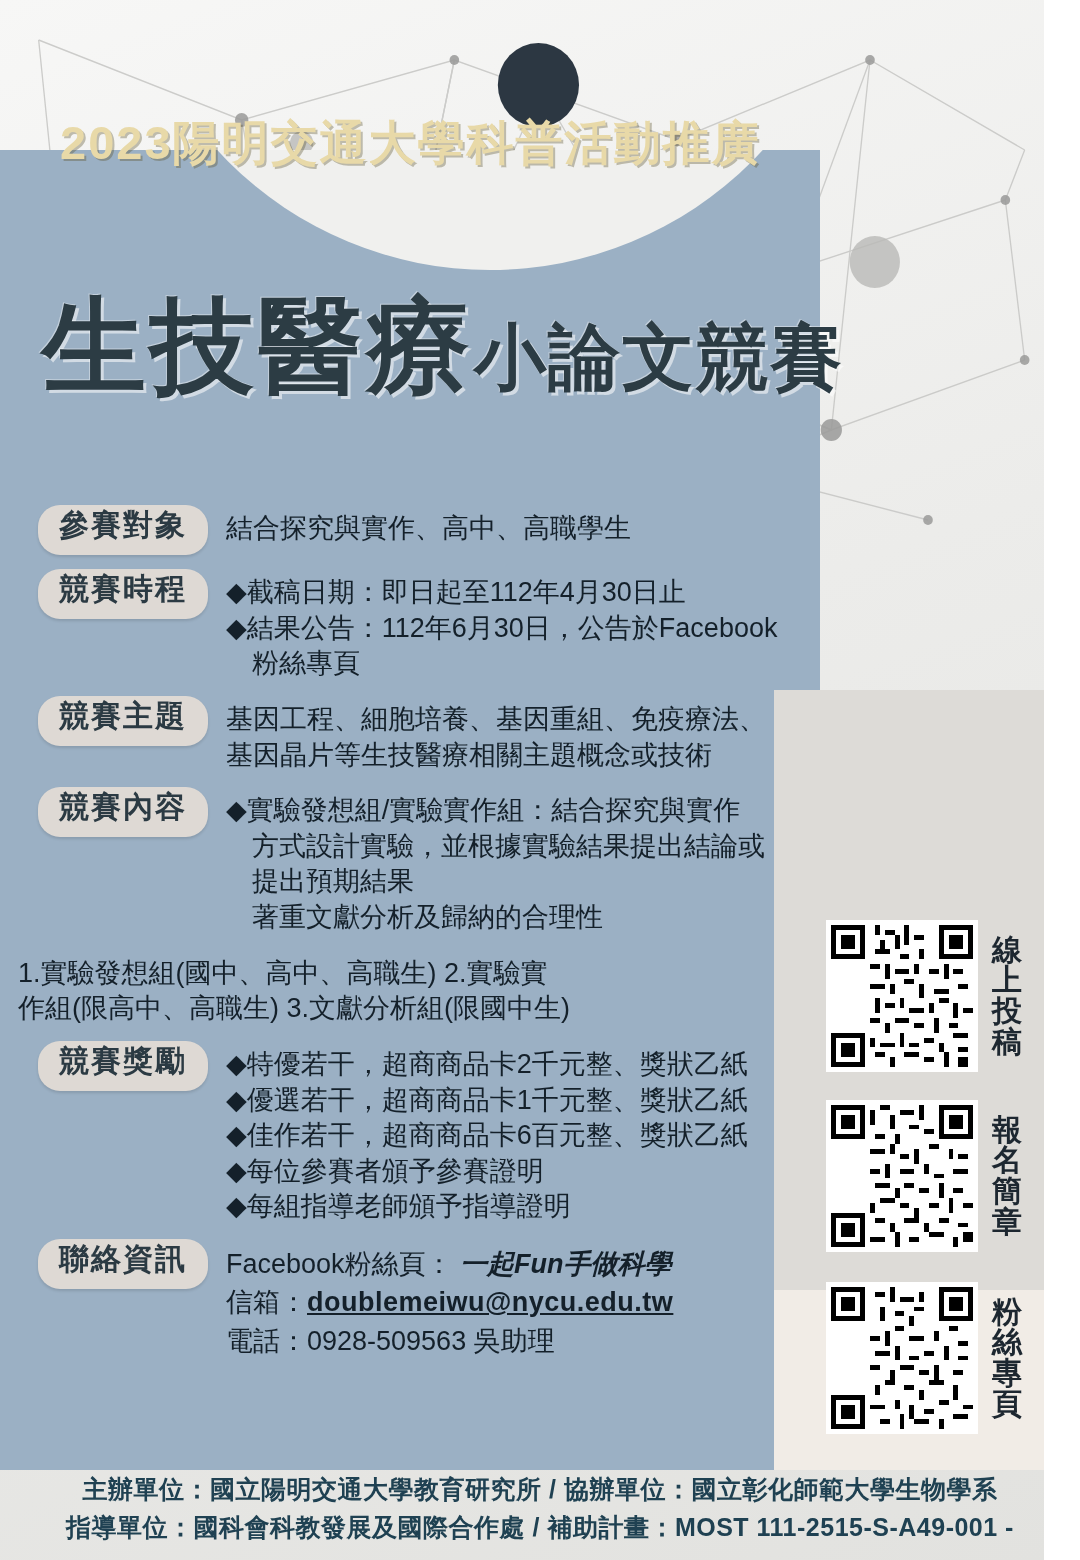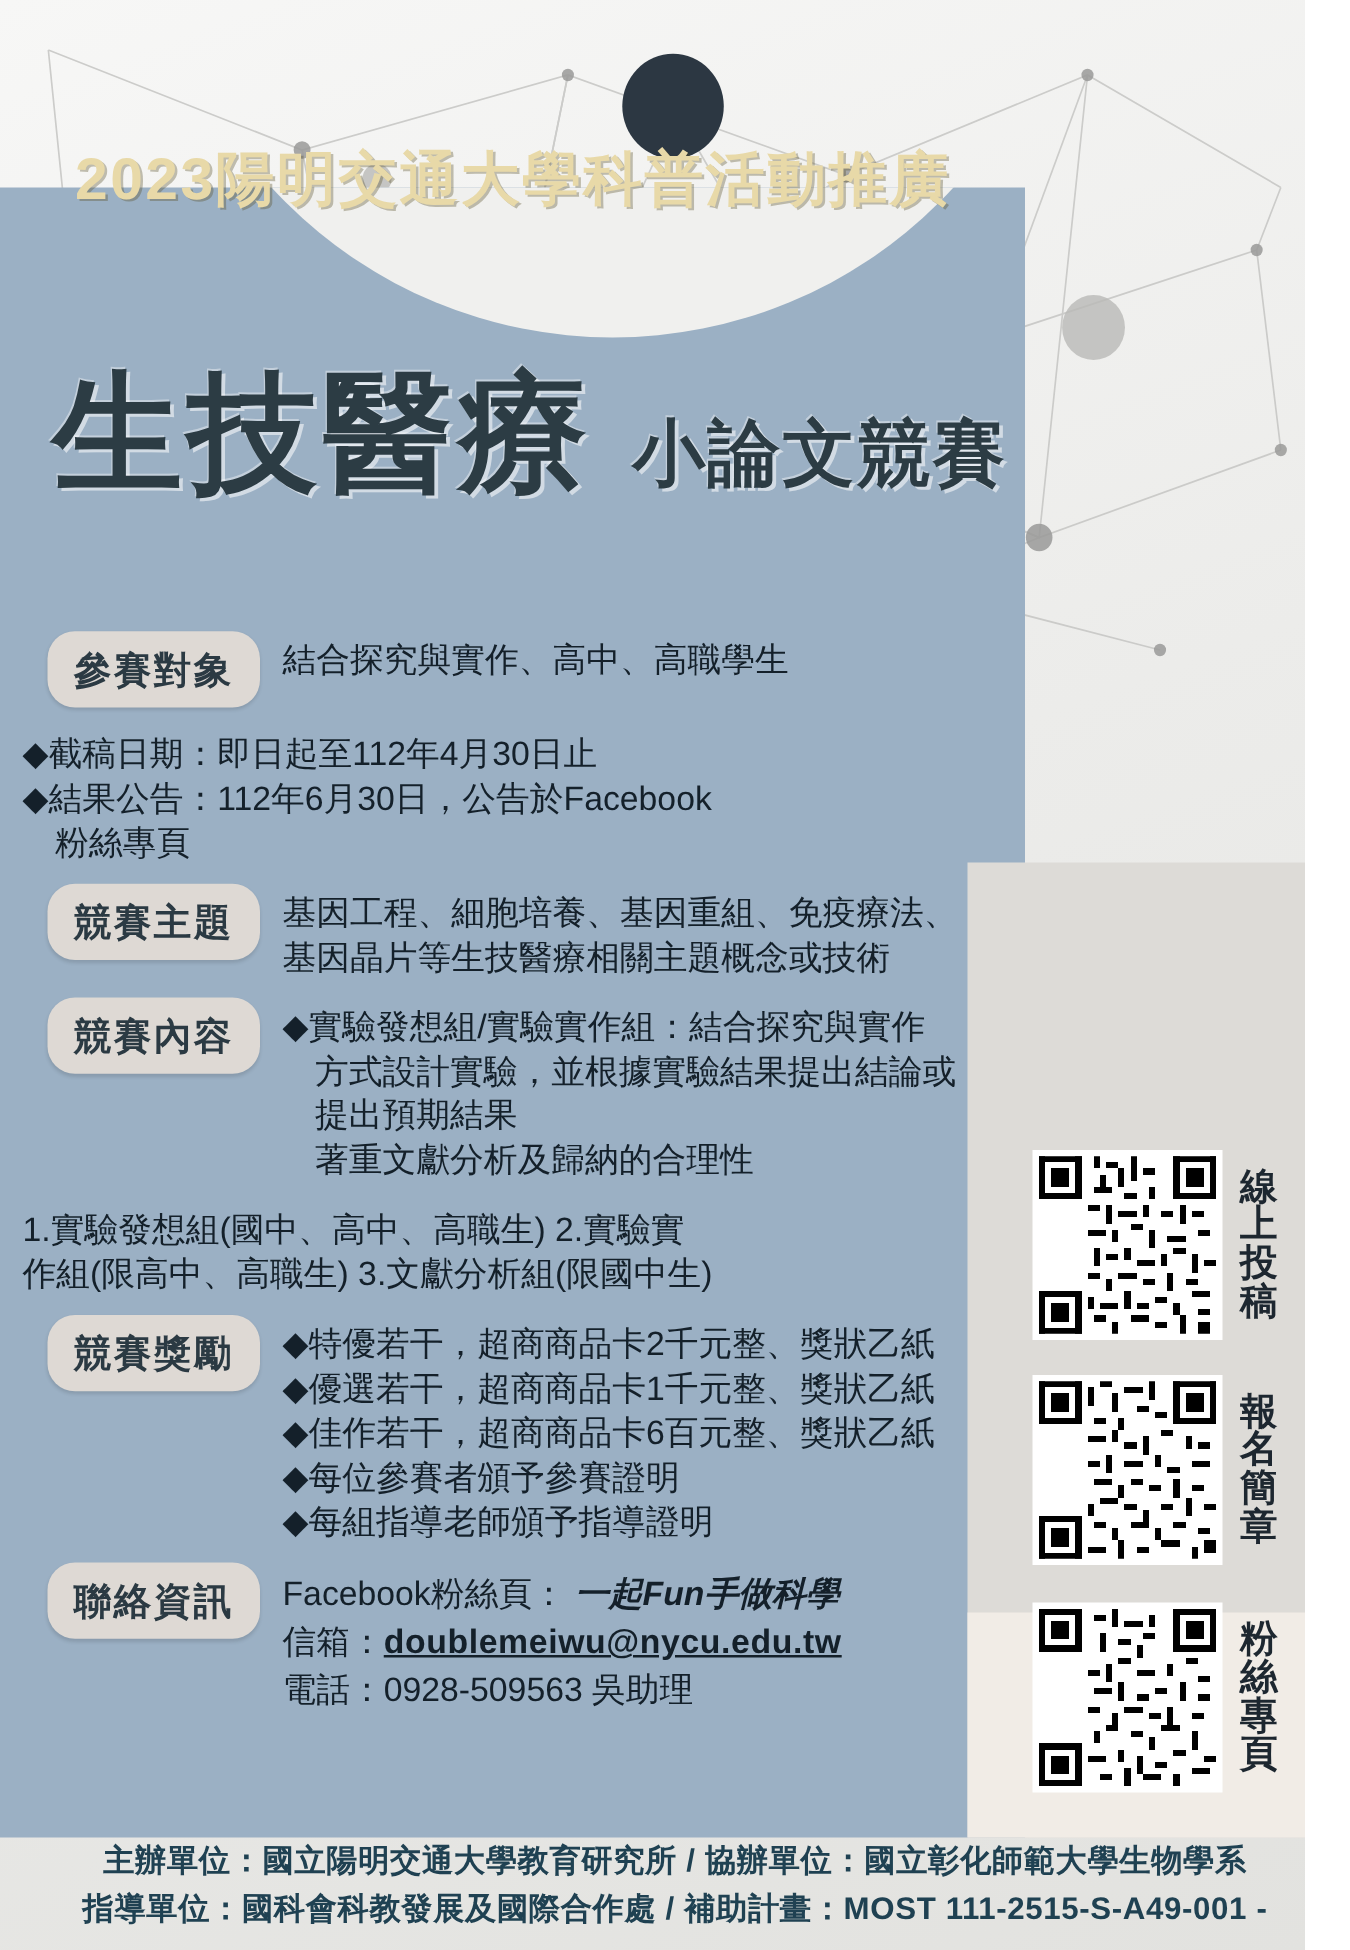--- a/index.html
+++ b/index.html
@@ -73,37 +73,37 @@
   .title {
     position: absolute;
     left: 42px; top: 278px;
     width: 1020px;
     white-space: nowrap;
     font-weight: bold;
     color: #2c3c44;
     text-shadow: 3px 3px 0 rgba(255,255,255,.55), -1px -1px 0 rgba(255,255,255,.4);
   }
   .title .big { font-size: 104px; letter-spacing: 4px; }
-  .title .small { font-size: 58px; letter-spacing: 2px; margin-left: 32px; }
+  .title .small { font-size: 72px; letter-spacing: 2px; }
 
   
   .rows { position: absolute; left: 0; top: 505px; width: 820px; }
   .row { display: flex; align-items: flex-start; margin-bottom: 14px; }
   .pill {
     flex: 0 0 auto;
     margin-left: 38px;
     width: 170px;
     background: #ded9d4;
     color: #2b3a43;
     border-radius: 22px;
     text-align: center;
     font-size: 30px;
     font-weight: bold;
     letter-spacing: 2px;
-    padding: 11px 0 9px;
+    padding: 0 0 9px;
     box-shadow: 0 2px 3px rgba(0,0,0,.12);
   }
   .row-body {
     margin-left: 18px;
     color: #14202a;
     font-size: 27px;
     line-height: 1.32;
     padding-top: 6px;
     max-width: 592px;
   }
@@ -217,20 +217,21 @@
   <div class="rows">
 
     <div class="row">
       <div class="pill">參賽對象</div>
       <div class="row-body">
         <span class="ln">結合探究與實作、高中、高職學生</span>
       </div>
     </div>
 
     <div class="row">
+      <div class="pill">競賽時程</div>
       <div class="row-body">
         <span class="ln">◆截稿日期：即日起至112年4月30日止</span>
         <span class="ln">◆結果公告：112年6月30日，公告於Facebook</span>
         <span class="ln"><span class="ind"></span><span>粉絲專頁</span></span>
       </div>
     </div>
 
     <div class="row">
       <div class="pill">競賽主題</div>
       <div class="row-body">

